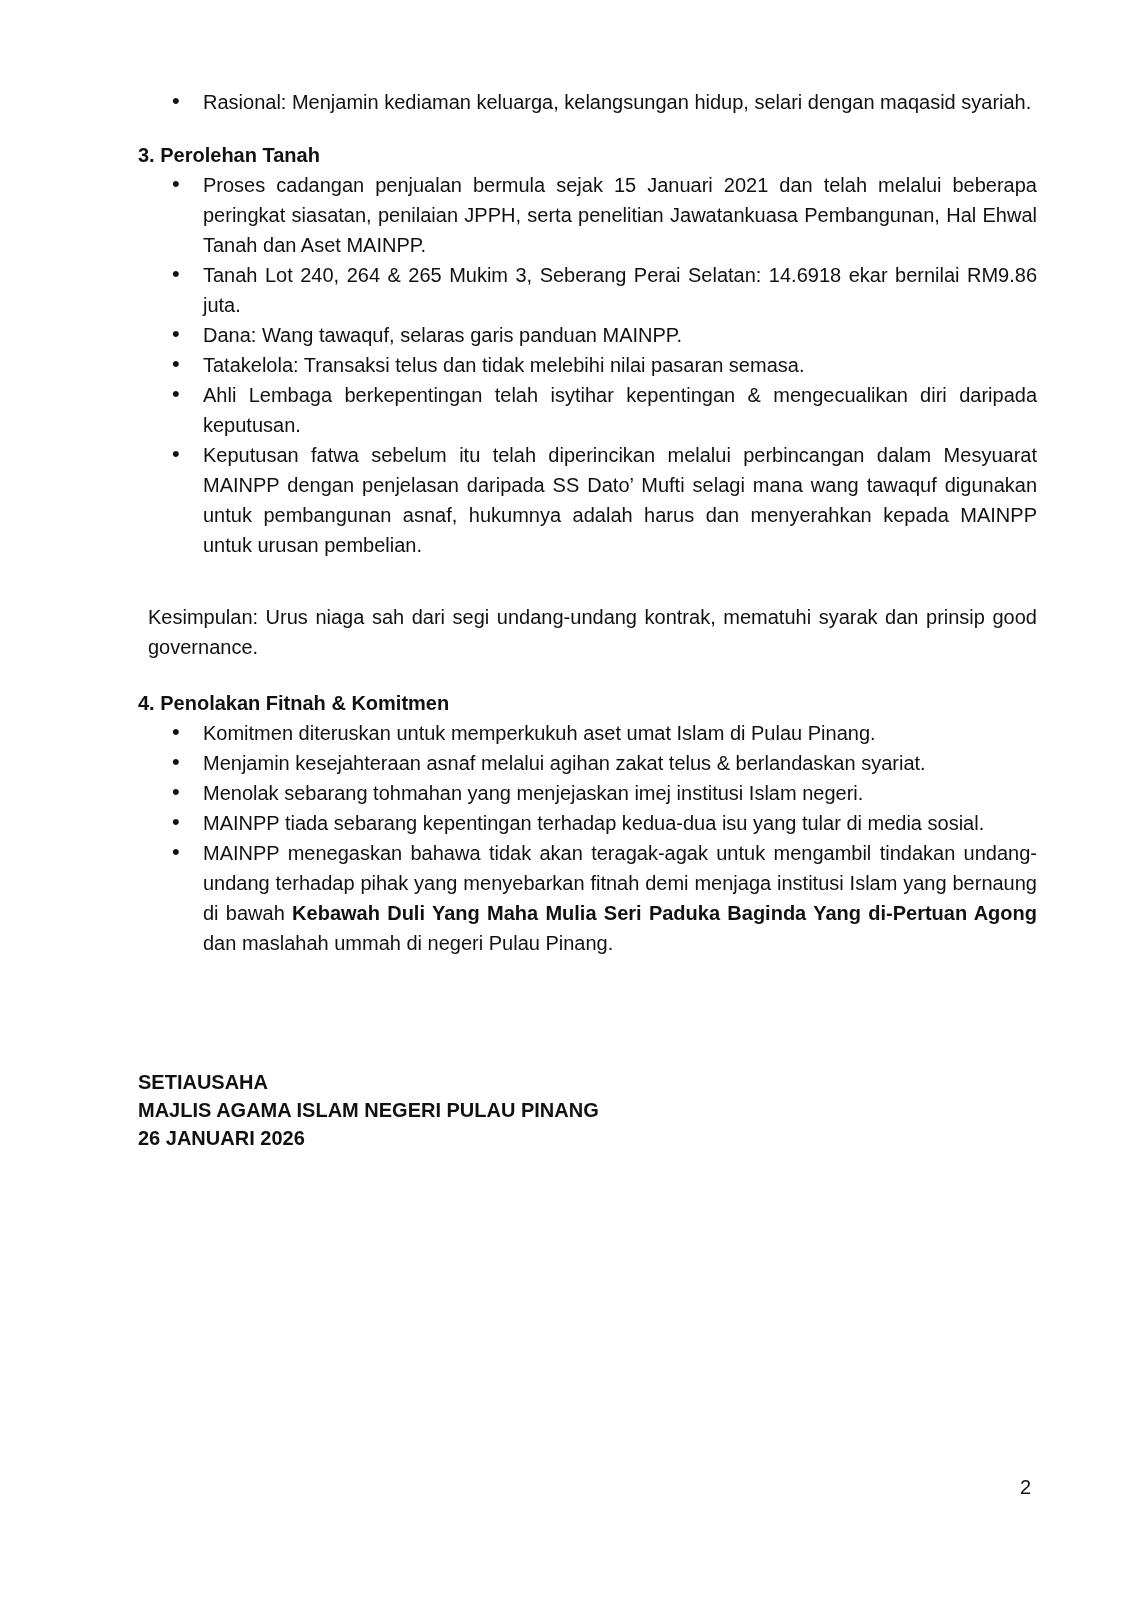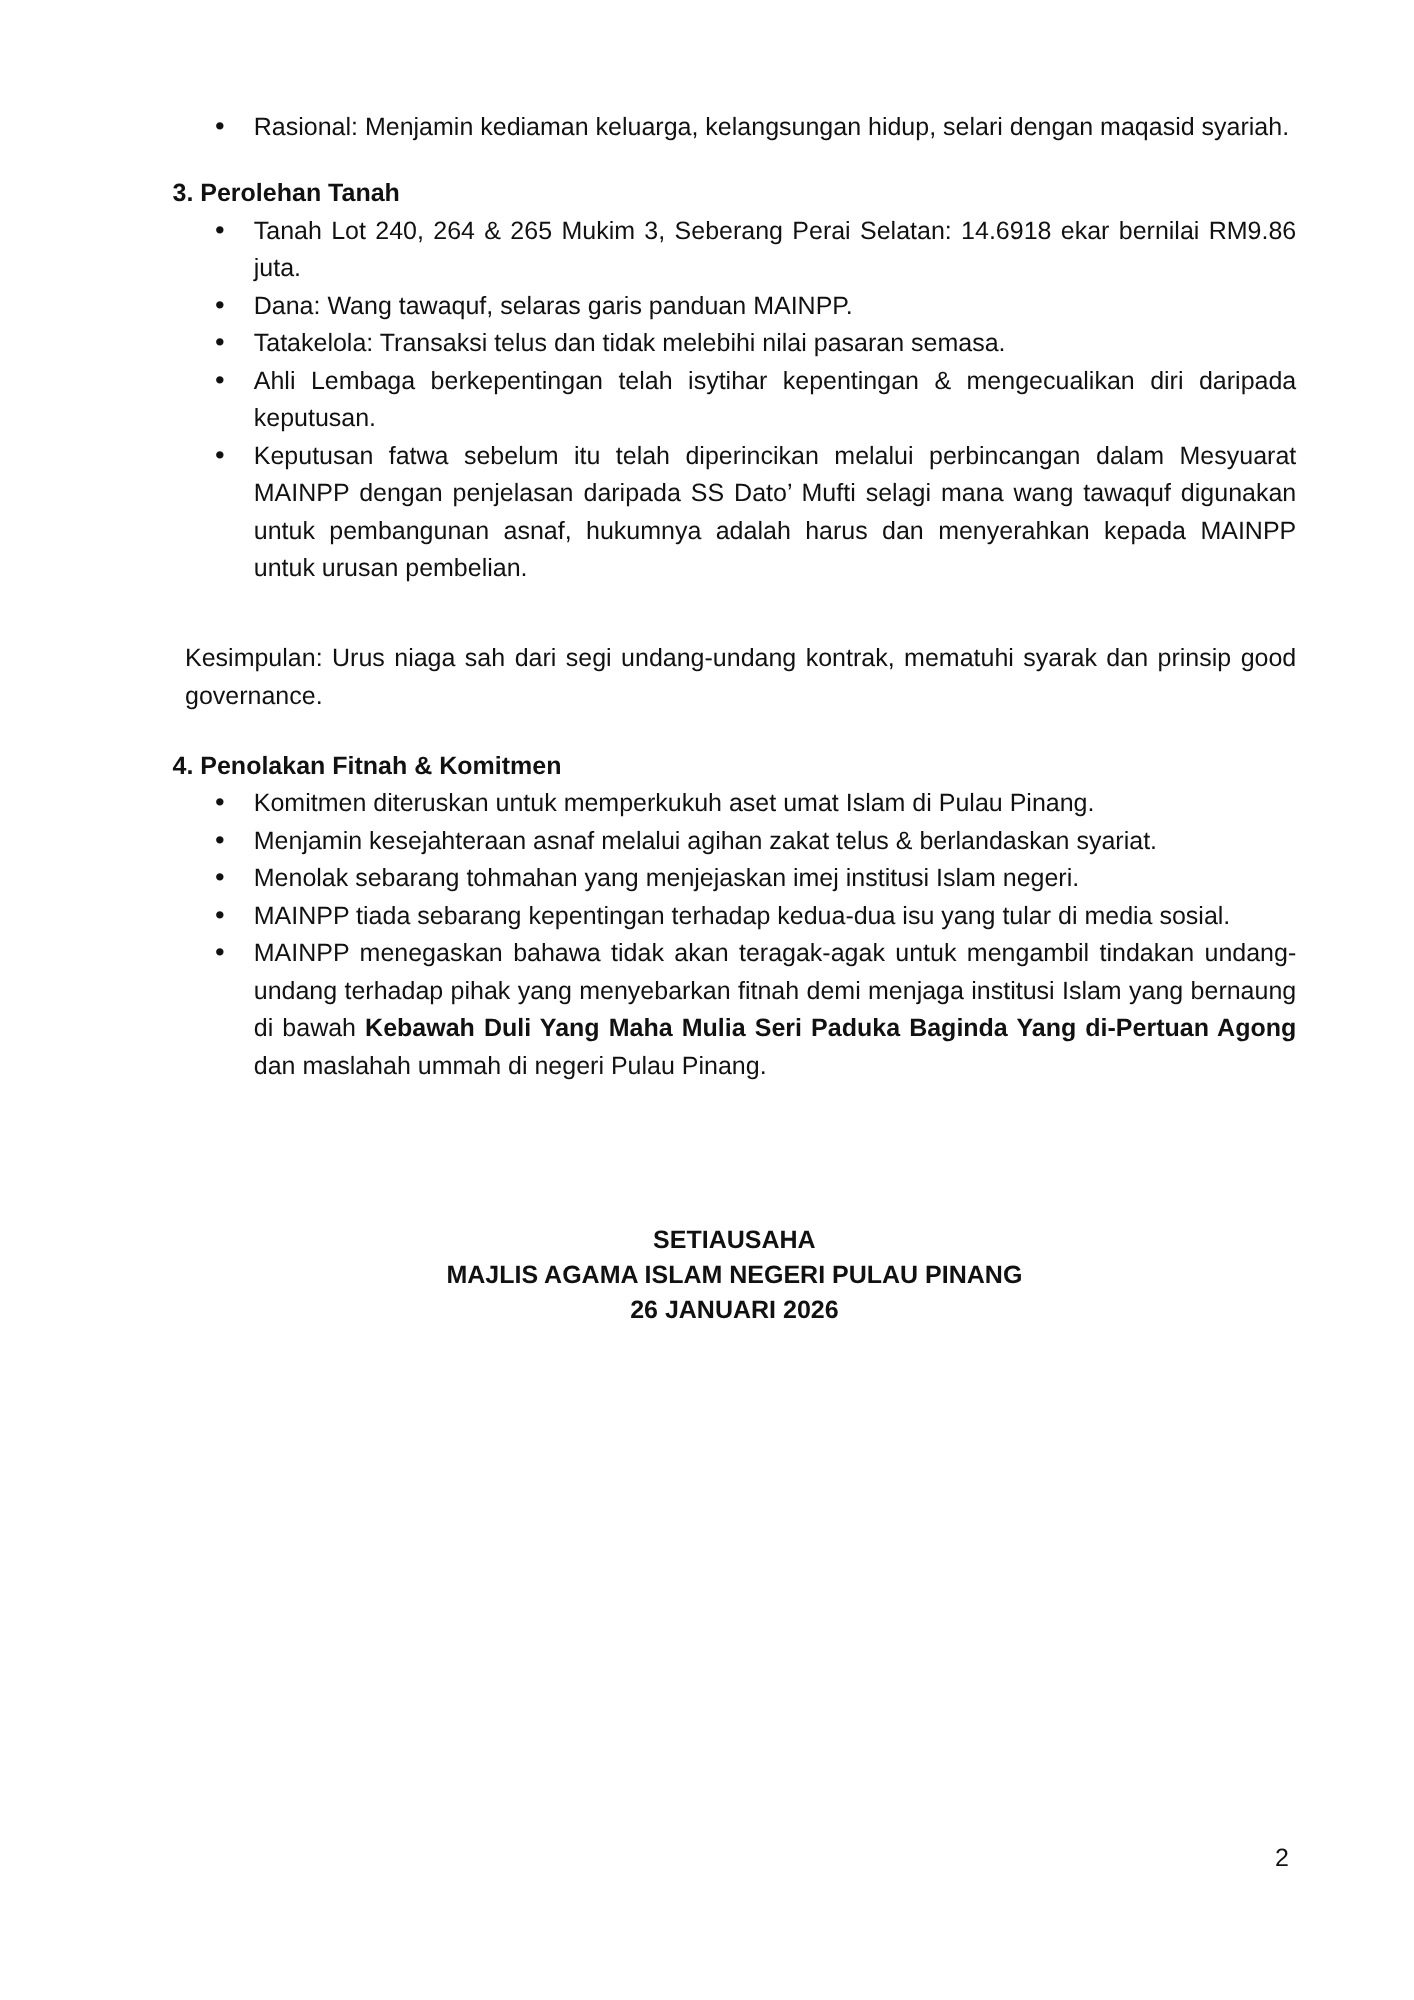--- a/index.html
+++ b/index.html
@@ -57,21 +57,20 @@
     margin: 42px 0 0 10px;
     text-align: justify;
   }
   .heading-4 {
     margin-top: 26px;
   }
   .signature {
     margin-top: 110px;
     font-weight: bold;
     line-height: 28px;
-    text-align: center;
   }
   .page-number {
     position: absolute;
     left: 1020px;
     top: 1472px;
     font-size: 20px;
     line-height: 30px;
   }
   .bold-inline {
     font-weight: bold;
@@ -82,20 +81,21 @@
 
 <div class="doc">
 
   <ul class="blist">
     <li>Rasional: Menjamin kediaman keluarga, kelangsungan hidup, selari dengan maqasid syariah.</li>
   </ul>
 
   <div class="heading">3. Perolehan Tanah</div>
 
   <ul class="blist heading-gap-list">
+    <li>Proses cadangan penjualan bermula sejak 15 Januari 2021 dan telah melalui beberapa peringkat siasatan, penilaian JPPH, serta penelitian Jawatankuasa Pembangunan, Hal Ehwal Tanah dan Aset MAINPP.</li>
     <li>Tanah Lot 240, 264 &amp; 265 Mukim 3, Seberang Perai Selatan: 14.6918 ekar bernilai RM9.86 juta.</li>
     <li>Dana: Wang tawaquf, selaras garis panduan MAINPP.</li>
     <li>Tatakelola: Transaksi telus dan tidak melebihi nilai pasaran semasa.</li>
     <li>Ahli Lembaga berkepentingan telah isytihar kepentingan &amp; mengecualikan diri daripada keputusan.</li>
     <li>Keputusan fatwa sebelum itu telah diperincikan melalui perbincangan dalam Mesyuarat MAINPP dengan penjelasan daripada SS Dato’ Mufti selagi mana wang tawaquf digunakan untuk pembangunan asnaf, hukumnya adalah harus dan menyerahkan kepada MAINPP untuk urusan pembelian.</li>
   </ul>
 
   <p class="conclusion">Kesimpulan: Urus niaga sah dari segi undang-undang kontrak, mematuhi syarak dan prinsip good governance.</p>
 
   <div class="heading heading-4">4. Penolakan Fitnah &amp; Komitmen</div>

